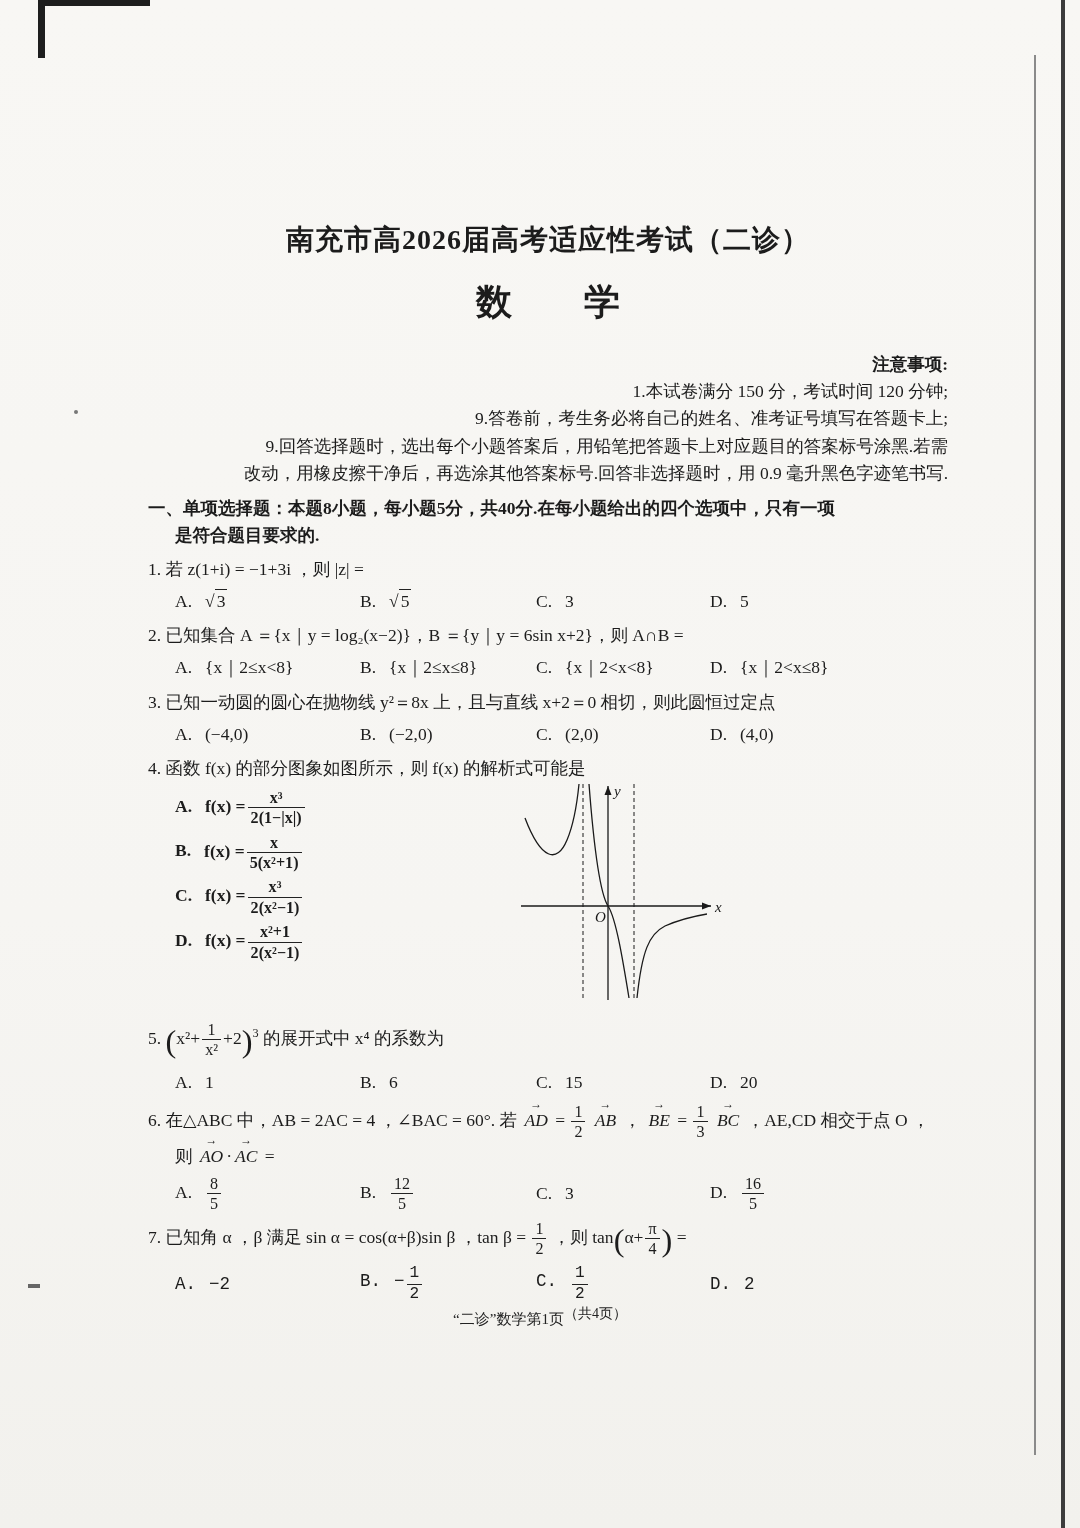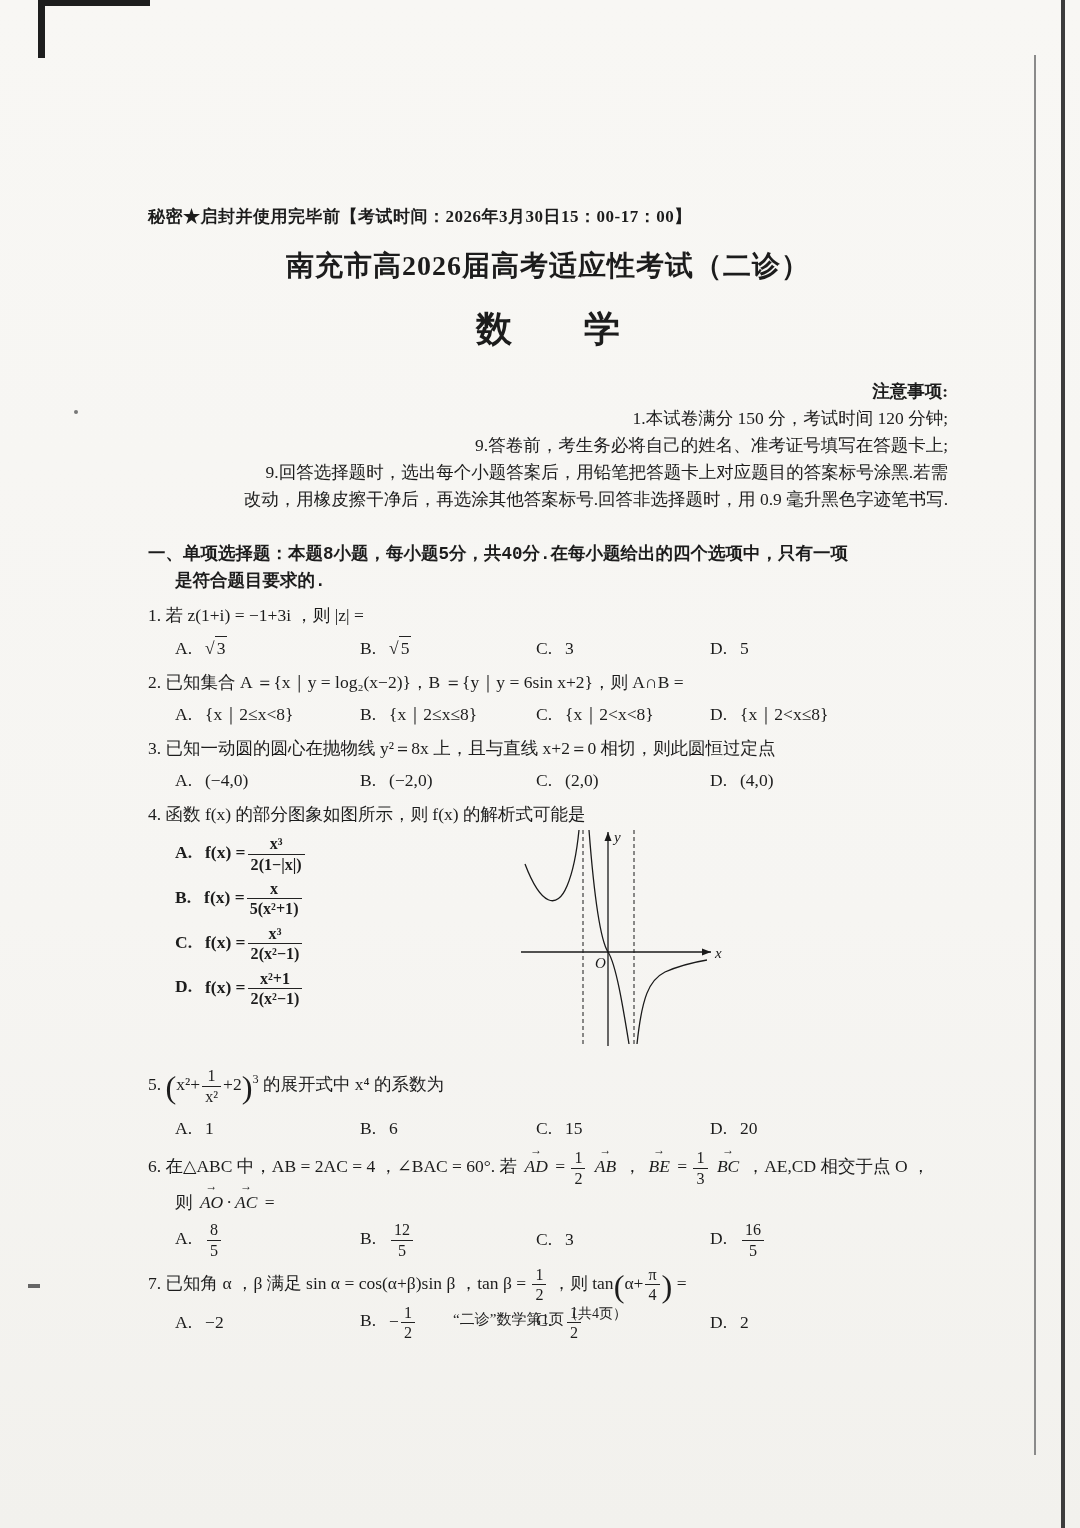--- a/index.html
+++ b/index.html
@@ -25,21 +25,21 @@
   .sheet{position:absolute;left:148px;top:204px;width:800px;font-size:17.5px;line-height:1.55;}
 
   .secrecy{font-weight:bold;font-size:17px;letter-spacing:.5px;}
   .title{margin:14px 0 0;text-align:center;font-size:28px;font-weight:bold;letter-spacing:1px;}
   .subject{margin:14px 0 0;text-align:center;font-size:36px;font-weight:bold;}
 
   .notice{margin-top:20px;text-align:right;}
   .bold{font-weight:bold;}
   .indent{padding-left:27px;}
   .outdent{margin-left:-18px;}
-  .section-head{margin-top:28px;font-weight:bold;font-family:Liberation Mono, monospace;}
+  .section-head{margin-top:8px;font-weight:bold;}
 
   .question{margin-top:7px;}
   .opts{display:grid;grid-template-columns:185px 176px 174px auto;padding-left:27px;margin:5px 0 2px;align-items:center;}
   .opt{white-space:nowrap;}
   .olabel{margin-right:13px;}
 
   
   .frac{display:inline-block;vertical-align:-0.72em;text-align:center;line-height:1.08;font-size:0.92em;margin:0 2px;}
   .frac .num{display:block;border-bottom:1.4px solid #222;padding:0 3px 1px;}
   .frac .den{display:block;padding:1px 3px 0;}
@@ -69,21 +69,20 @@
 
   <div class="art art-v-left"></div>
   <div class="art art-h-left"></div>
   <div class="art art-r1"></div>
   <div class="art art-r2"></div>
   <div class="art art-dot1"></div>
   <div class="art art-dash-bl"></div>
 
   <div class="sheet">
 
-    <div class="secrecy">秘密★启封并使用完毕前【考试时间：2026年3月30日15：00-17：00】</div>
     <div class="title">南充市高2026届高考适应性考试（二诊）</div>
     <div class="subject">数　　学</div>
 
     <div class="notice">
       <div class="bold">注意事项:</div>
       <div class="indent">1.本试卷满分 150 分，考试时间 120 分钟;</div>
       <div class="indent">9.答卷前，考生务必将自己的姓名、准考证号填写在答题卡上;</div>
       <div class="indent">9.回答选择题时，选出每个小题答案后，用铅笔把答题卡上对应题目的答案标号涂黑.若需</div>
       <div class="outdent">改动，用橡皮擦干净后，再选涂其他答案标号.回答非选择题时，用 0.9 毫升黑色字迹笔书写.</div>
     </div>
@@ -201,21 +200,21 @@
     </div>
 
     <div class="question">
       <div>
         <span>7.</span>
         <span>已知角 α ，β 满足 sin α = cos(α+β)sin β ，tan β =</span>
         <span class="frac"><span class="num">1</span><span class="den">2</span></span>
         <span>，则 tan</span><span class="bigp">(</span><span>α+</span><span class="frac"><span class="num">π</span><span class="den">4</span></span><span class="bigp">)</span>
         <span>=</span>
       </div>
-      <div class="opts" style="margin-top:0;">
+      <div class="opts" style="margin-top:8px;font-family:Liberation Mono, monospace;">
         <span class="opt"><span class="olabel">A.</span><span>−2</span></span>
         <span class="opt"><span class="olabel">B.</span><span>−</span><span class="frac"><span class="num">1</span><span class="den">2</span></span></span>
         <span class="opt"><span class="olabel">C.</span><span class="frac"><span class="num">1</span><span class="den">2</span></span></span>
         <span class="opt"><span class="olabel">D.</span><span>2</span></span>
       </div>
     </div>
 
   </div>
 
   <div class="footer">

